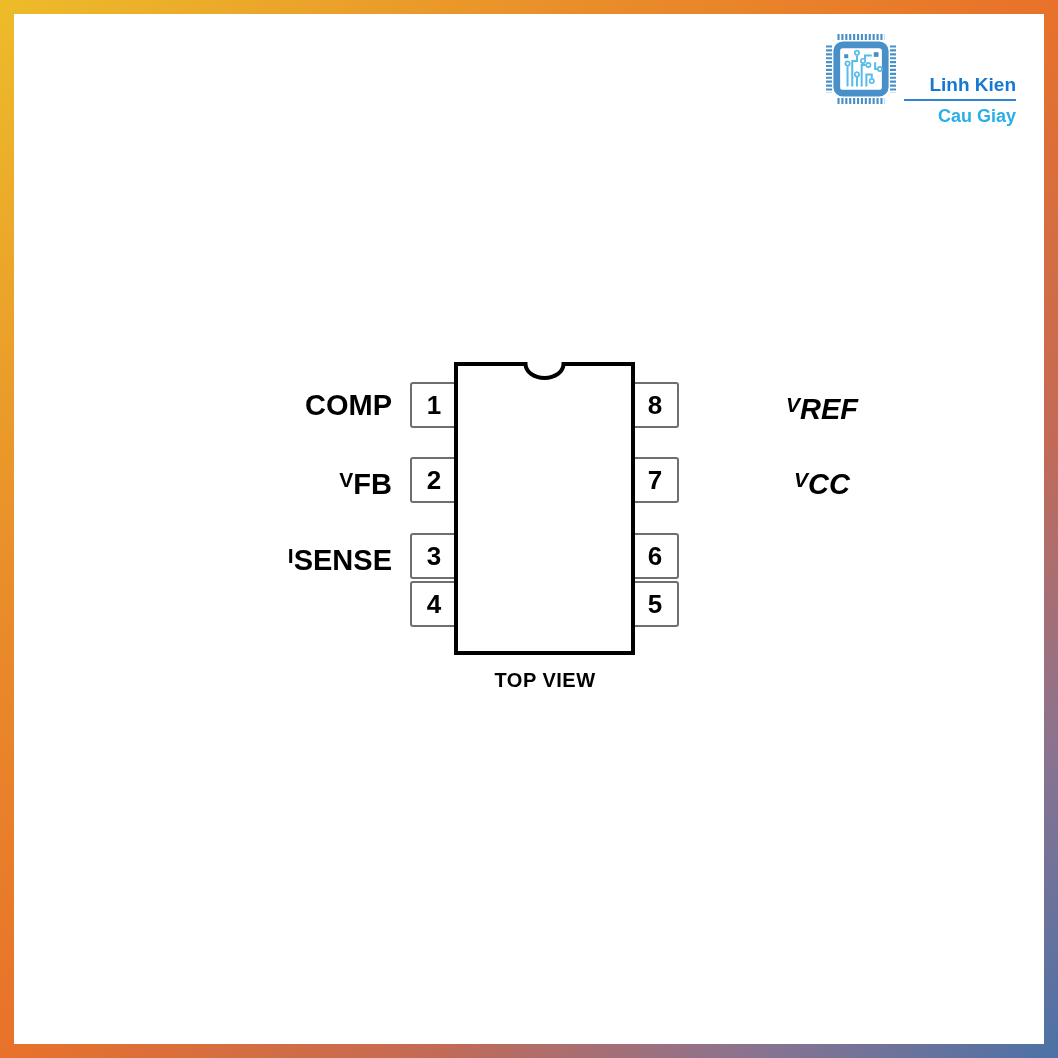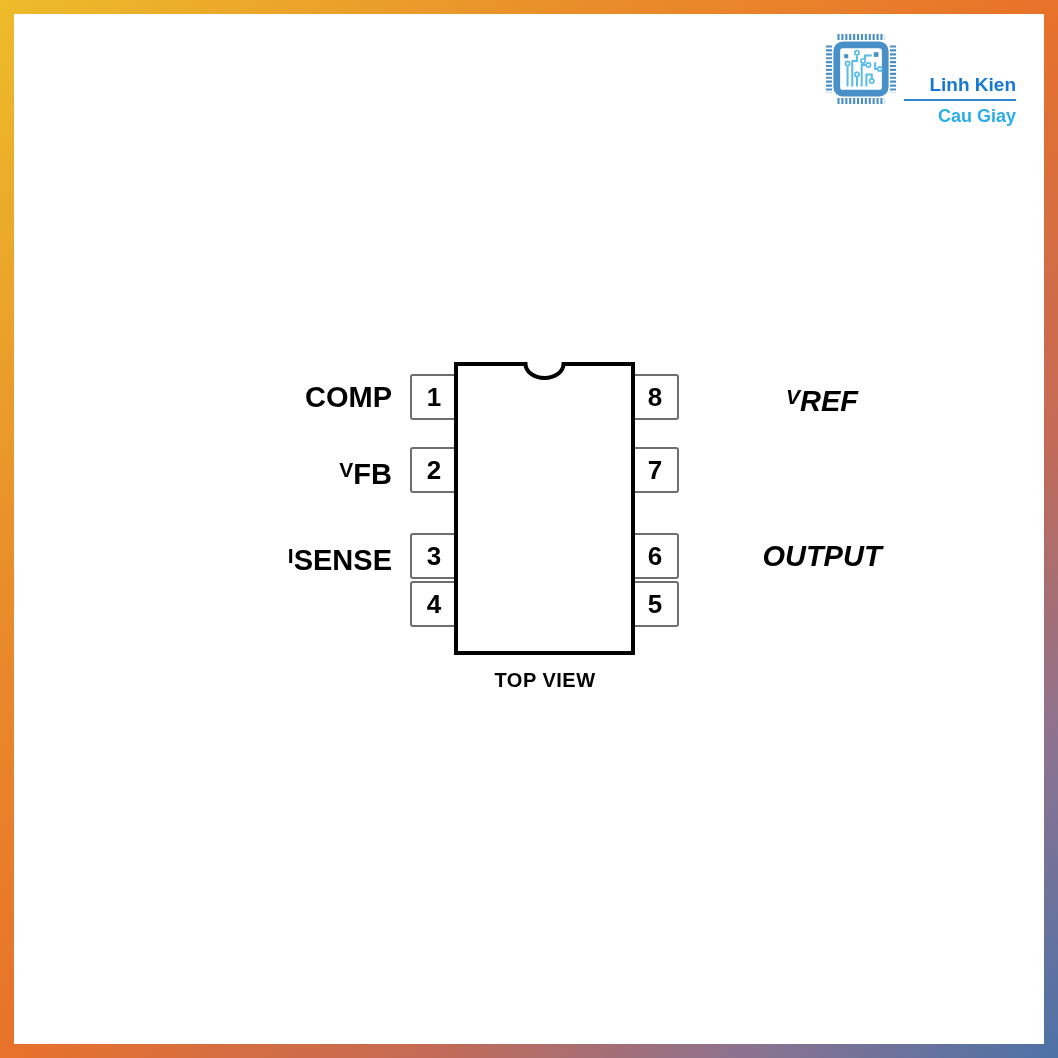--- a/index.html
+++ b/index.html
@@ -43,22 +43,22 @@
     z-index: 1;
     text-align: center;
   }
   .pin-box .num {
     display: block;
     font-size: 26px; font-weight: bold; color: #000;
     line-height: 42px;
   }
   .pin-box.left  { left: 410px; }
   .pin-box.right { left: 631px; }
-  .r1 { top: 374px; }
-  .r2 { top: 447px; }
+  .r1 { top: 382px; }
+  .r2 { top: 457px; }
   .r3 { top: 517px; margin-top: 16px; }
   .r4 { top: 581px; }
 
   .ic-body-svg { position: absolute; left: 454px; top: 362px; z-index: 2; }
 
   .pin-label {
     position: absolute;
     height: 46px; line-height: 46px;
     font-weight: bold; color: #000;
     white-space: nowrap;
@@ -162,18 +162,18 @@
   <div class="pin-label left r2">
     <span class="seg-small">V</span><span class="seg-full">FB</span>
   </div>
   <div class="pin-label left r3">
     <span class="seg-small">I</span><span class="seg-full">SENSE</span>
   </div>
 
   <div class="pin-label right r1">
     <span class="seg-small">V</span><span class="seg-full">REF</span>
   </div>
-  <div class="pin-label right r3">
-    <span class="seg-full">OUTPUT</span>
+  <div class="pin-label right r2">
+    <span class="seg-small">V</span><span class="seg-full">CC</span>
   </div>
 
   <div class="caption">TOP VIEW</div>
 </div>
 
 </body></html>

